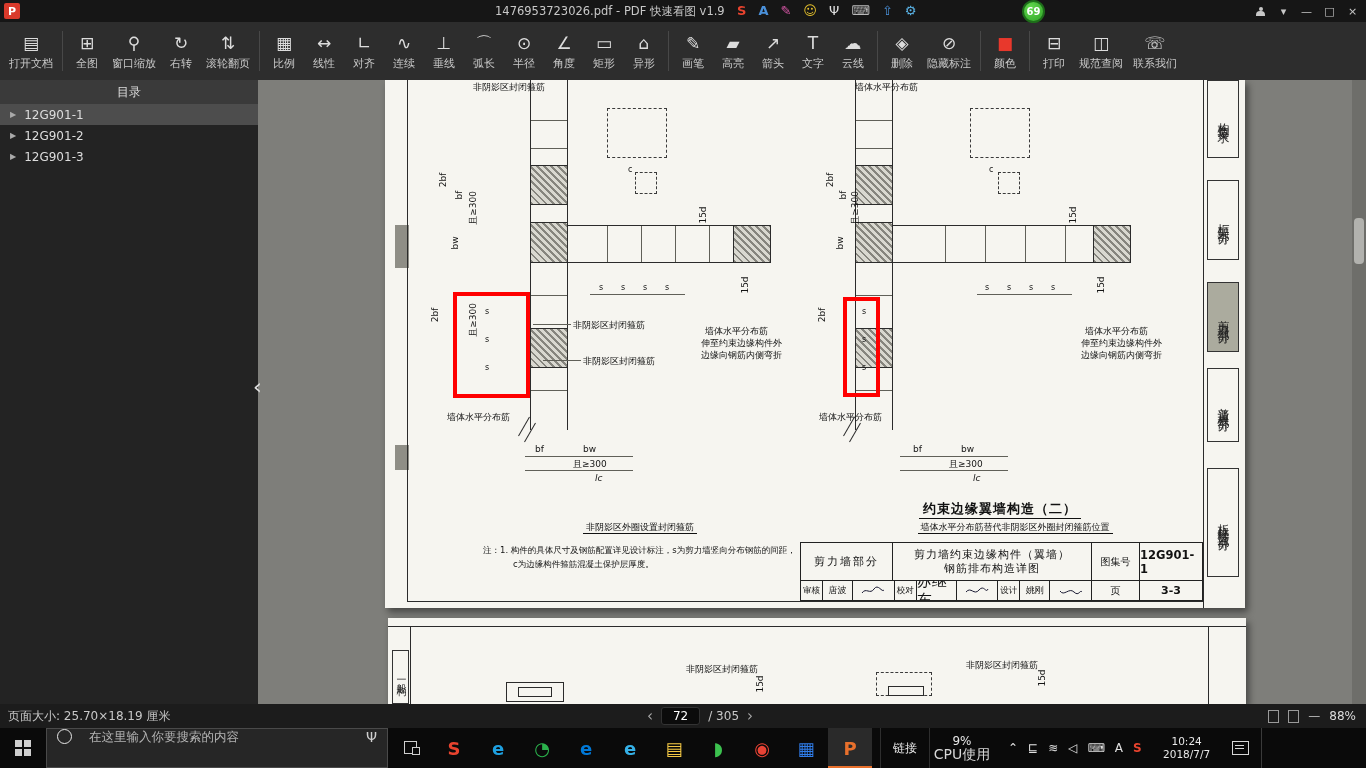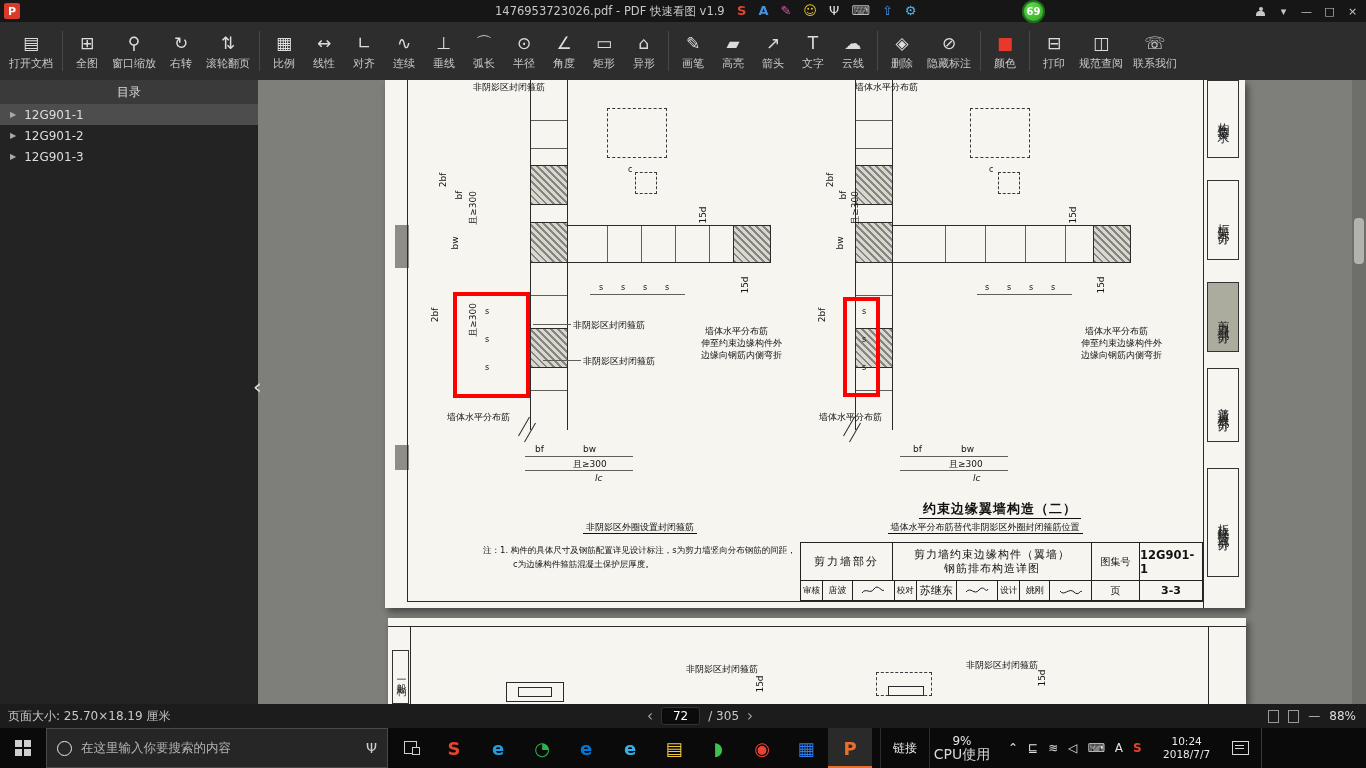--- a/index.html
+++ b/index.html
@@ -80,21 +80,21 @@
 .tb-top{display:flex;height:37px}
 .tb-bot{display:flex;height:20px;border-top:1px solid #222}
 .tb-cell{border-right:1px solid #222;display:flex;flex-direction:column;align-items:center;justify-content:center;overflow:hidden}
 .tb-cell:last-child{border-right:none}
 .w-sec{width:92px;font-size:11px;letter-spacing:2px}
 .w-mid{flex:1;font-size:11px;line-height:14px;letter-spacing:1px}
 .w-al{width:48px;font-size:10px}
 .w-an{width:62px;font-size:11.5px;font-weight:bold}
 .w-lb{width:22px;font-size:8.5px}
 .w-nm{width:30px;font-size:9px}
-.w-nm2{width:40px;font-size:11px}
+.w-nm2{width:40px;font-size:15px}
 .sigc{flex:1}
 .w-pg{width:48px;font-size:10px}
 .w-no{width:62px;font-size:11px;font-weight:bold}
 
 
 .stab{position:absolute;left:822px;width:32px;border:1px solid #333;
   writing-mode:vertical-rl;text-orientation:upright;display:flex;align-items:center;justify-content:center;
   font-size:12px;letter-spacing:3px;color:#222;background:#f6f5f0}
 .stab.active{background:#abab9e}
 #p2tab{position:absolute;left:4px;top:32px;width:17px;height:54px;border:1px solid #333;
@@ -119,21 +119,21 @@
 #sb-minus{color:#bbb;cursor:pointer}
 #sb-zoom{color:#ddd}
 
 
 #taskbar{position:absolute;left:0;top:728px;width:1366px;height:40px;background:#0a0a0a;
   display:flex;align-items:center;color:#e8e8e8}
 #start-btn{width:46px;height:40px;display:flex;align-items:center;justify-content:center;cursor:pointer}
 #start-grid{display:grid;grid-template-columns:7px 7px;grid-template-rows:7px 7px;gap:2px}
 #start-grid span{background:#cfcfcf}
 #search-box{width:342px;height:40px;background:#262626;border:1px solid #4a4a4a;display:flex;
-  align-items:center;gap:9px;padding:0 10px;cursor:text}
+  align-items:flex-start;gap:17px;padding:0 10px;cursor:text}
 #search-circle{width:15px;height:15px;border:1.5px solid #e8e8e8;border-radius:50%;flex:none}
 #search-text{font-size:12.5px;color:#b4b4b4;white-space:nowrap;flex:1;overflow:hidden}
 #search-mic{font-size:14px;color:#cfcfcf}
 #taskview{width:44px;height:40px;display:flex;align-items:center;justify-content:center;cursor:pointer;position:relative}
 #taskview .tv1{width:13px;height:13px;border:1.5px solid #cfcfcf;position:absolute;left:16px;top:13px}
 #taskview .tv2{width:8px;height:8px;border:1.5px solid #cfcfcf;background:#0a0a0a;position:absolute;left:24px;top:19px}
 .tb-app{width:44px;height:40px;display:flex;align-items:center;justify-content:center;
   font-size:18px;font-weight:bold;cursor:pointer}
 .tb-app.active{background:#2a2a2a;box-shadow:inset 0 -2px 0 #e8702c}
 #links{height:40px;display:flex;align-items:center;padding:0 12px;font-size:12px;
@@ -429,21 +429,21 @@
       <div class="lbl" style="left:696px;top:270px">边缘向钢筋内侧弯折</div>
       <div class="lbl" style="left:434px;top:332px">墙体水平分布筋</div>
       <div class="lbl" style="left:528px;top:364px">bf</div>
       <div class="lbl" style="left:576px;top:364px">bw</div>
       <div class="lbl" style="left:564px;top:379px">且≥300</div>
       <div class="lbl" style="left:588px;top:393px;font-style:italic">lc</div>
 
       <div class="redbox" style="left: 458px; top: 217px; width: 37px; height: 100px; border-color: rgb(255, 0, 0);"></div>
 
       <div class="dtitle" style="left:490px;top:420px;width:250px"><span>约束边缘翼墙构造（二）</span></div>
-      <div class="dsub" style="left:440px;top:441px;width:320px"><span>墙体水平分布筋替代非阴影区外圈封闭箍筋位置</span></div>
+      <div class="dsub" style="left:470px;top:441px;width:320px"><span>墙体水平分布筋替代非阴影区外圈封闭箍筋位置</span></div>
 
       <div id="notes">
         <div class="n1">注：1. 构件的具体尺寸及钢筋配置详见设计标注，s为剪力墙竖向分布钢筋的间距，</div>
         <div class="n2">c为边缘构件箍筋混凝土保护层厚度。</div>
       </div>
 
       <div id="tblock">
         <div class="tb-top">
           <div class="tb-cell w-sec">剪力墙部分</div>
           <div class="tb-cell w-mid">

